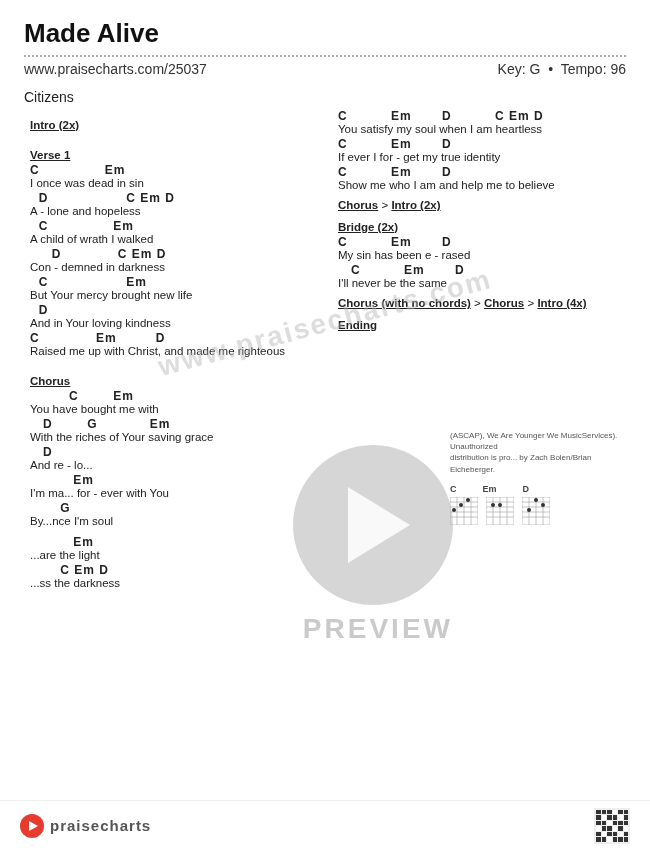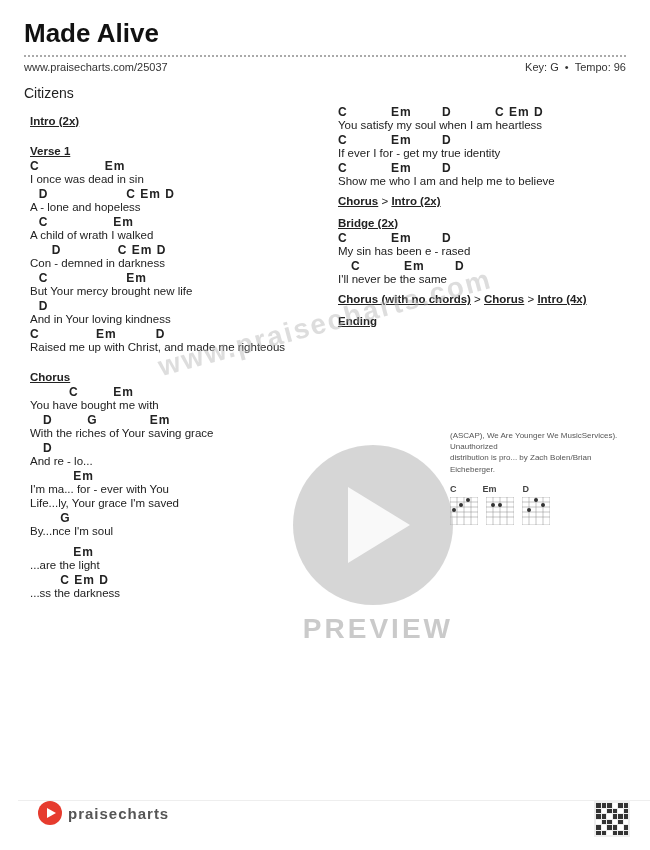--- a/index.html
+++ b/index.html
@@ -28,21 +28,21 @@
 
     .dotted-line {
       border: none;
       border-top: 2px dotted #aaa;
       margin: 6px 0 4px 0;
     }
 
     .meta-row {
       display: flex;
       justify-content: space-between;
-      font-size: 11px;
+      font-size: 14px;
       color: #333;
       margin-bottom: 12px;
     }
 
     .two-col {
       display: flex;
       gap: 20px;
       margin-left: 6px;
     }
 
@@ -153,25 +153,25 @@
       font-size: 8px;
       color: #555;
       line-height: 1.4;
       background: rgba(255,255,255,0.7);
     }
 
     
     .footer {
       position: absolute;
       bottom: 0;
-      left: 18px;
+      left: 0;
       right: 0;
       height: 50px;
       display: flex;
-      align-items: flex-start;
+      align-items: center;
       justify-content: space-between;
       padding: 0 20px;
       border-top: 1px solid #eee;
     }
 
     .footer-logo {
       display: flex;
       align-items: center;
       gap: 6px;
     }
@@ -259,21 +259,20 @@
       <div>
         <div class="section-label">Chorus</div>
         <div class="chord-line">         C        Em</div>
         <div class="lyric-line">You have bought me with</div>
         <div class="chord-line">   D        G            Em</div>
         <div class="lyric-line">With the riches of Your saving grace</div>
         <div class="chord-line">   D</div>
         <div class="lyric-line">And re - lo...</div>
         <div class="chord-line">          Em</div>
         <div class="lyric-line">I'm ma... for - ever with You</div>
-        <div class="lyric-line">Life...ly, Your grace I'm saved</div>
         <div class="chord-line">       G</div>
         <div class="lyric-line">By...nce I'm soul</div>
       </div>
 
       <div class="blank-line"></div>
 
       <div>
         <div class="chord-line">          Em</div>
         <div class="lyric-line">...are the light</div>
         <div class="chord-line">       C Em D</div>

